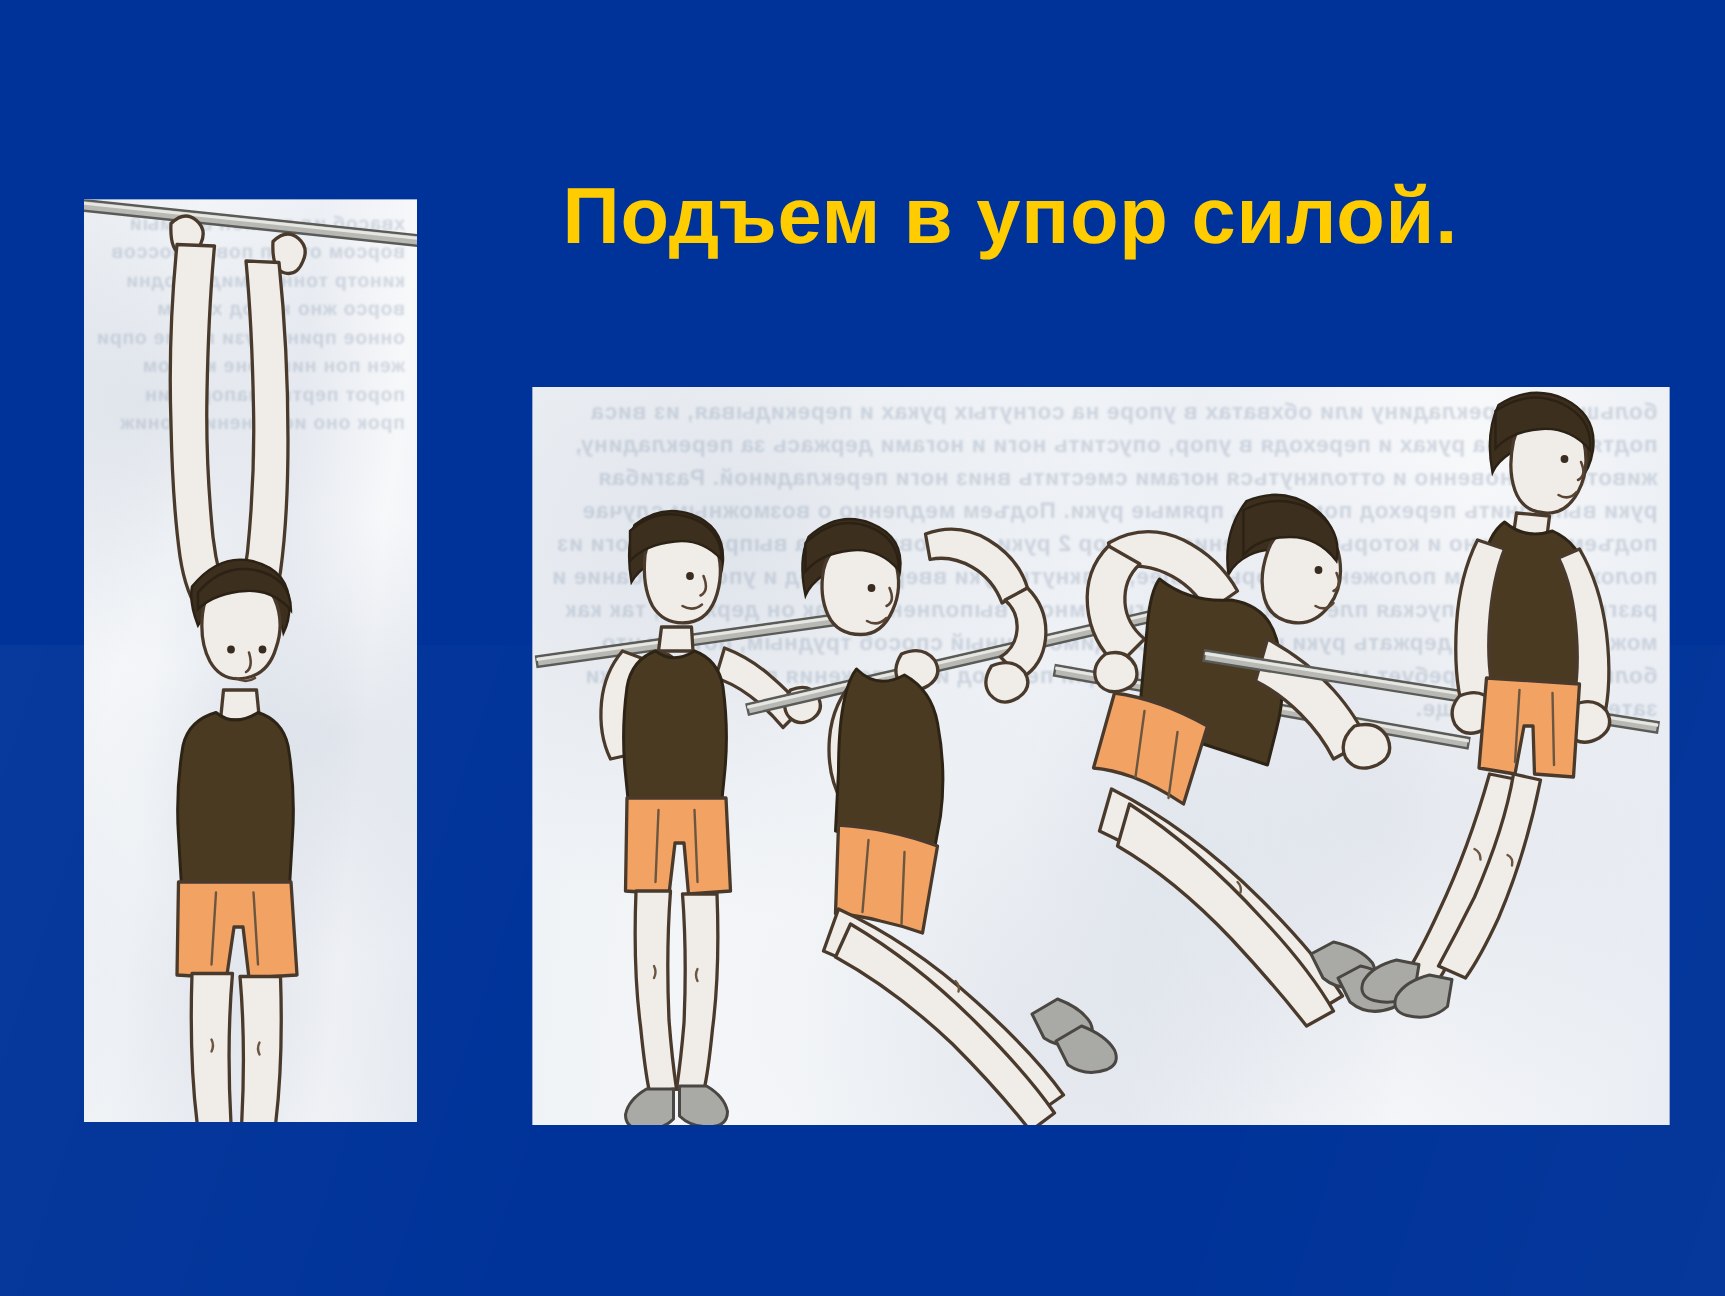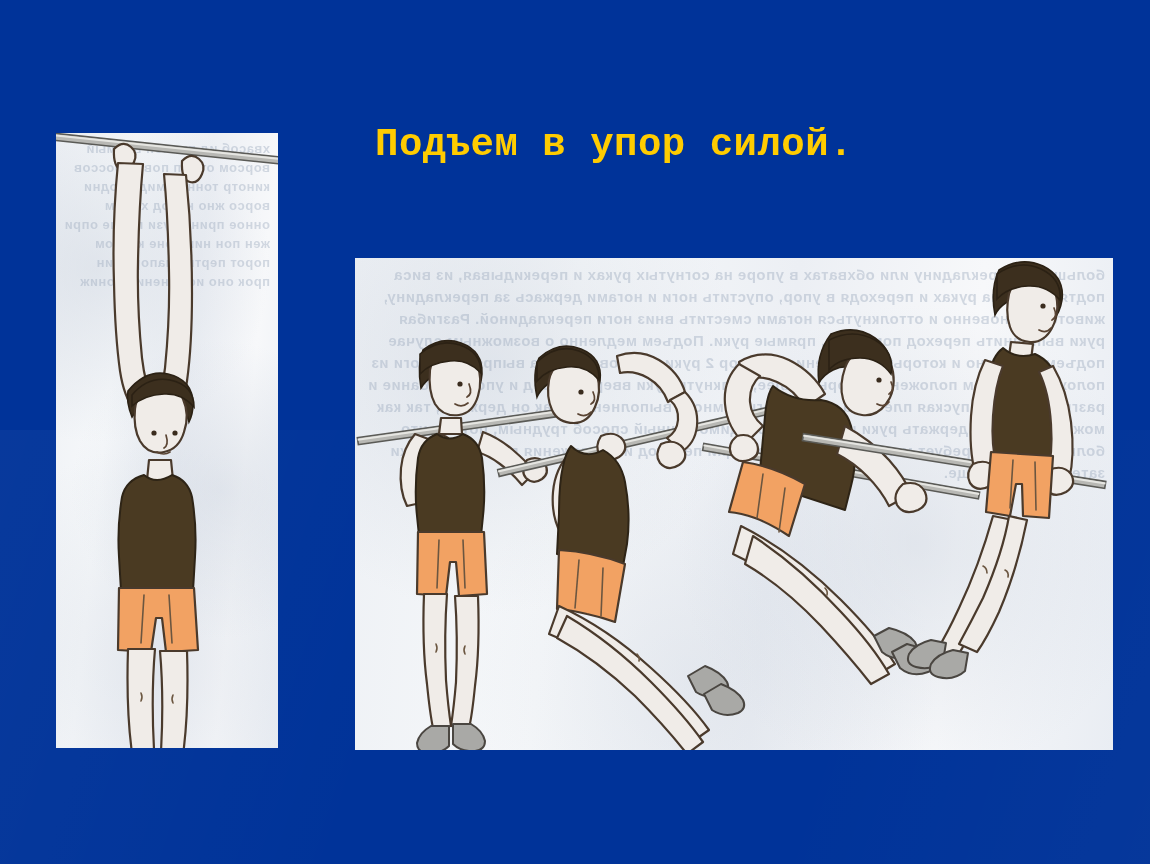--- a/index.html
+++ b/index.html
@@ -32,23 +32,23 @@
     background:
       linear-gradient(108deg, rgba(255,255,255,0.030) 0%, rgba(255,255,255,0) 38%),
       linear-gradient(288deg, rgba(255,255,255,0.022) 0%, rgba(255,255,255,0) 30%);
     pointer-events:none;
   }
 
   
   #title{
     position:absolute;left:375px;top:114px;width:700px;height:64px;
     color:#ffcc00;
-    font-family:Liberation Mono, monospace;
+    font-family:Liberation Sans, sans-serif;
     font-weight:bold;
-    font-size:39px;
+    font-size:53px;
     line-height:62px;
     letter-spacing:0.5px;
     white-space:nowrap;
   }
 
   
   .panel{
     position:absolute;overflow:hidden;
     background:#f2f4f7;
   }

